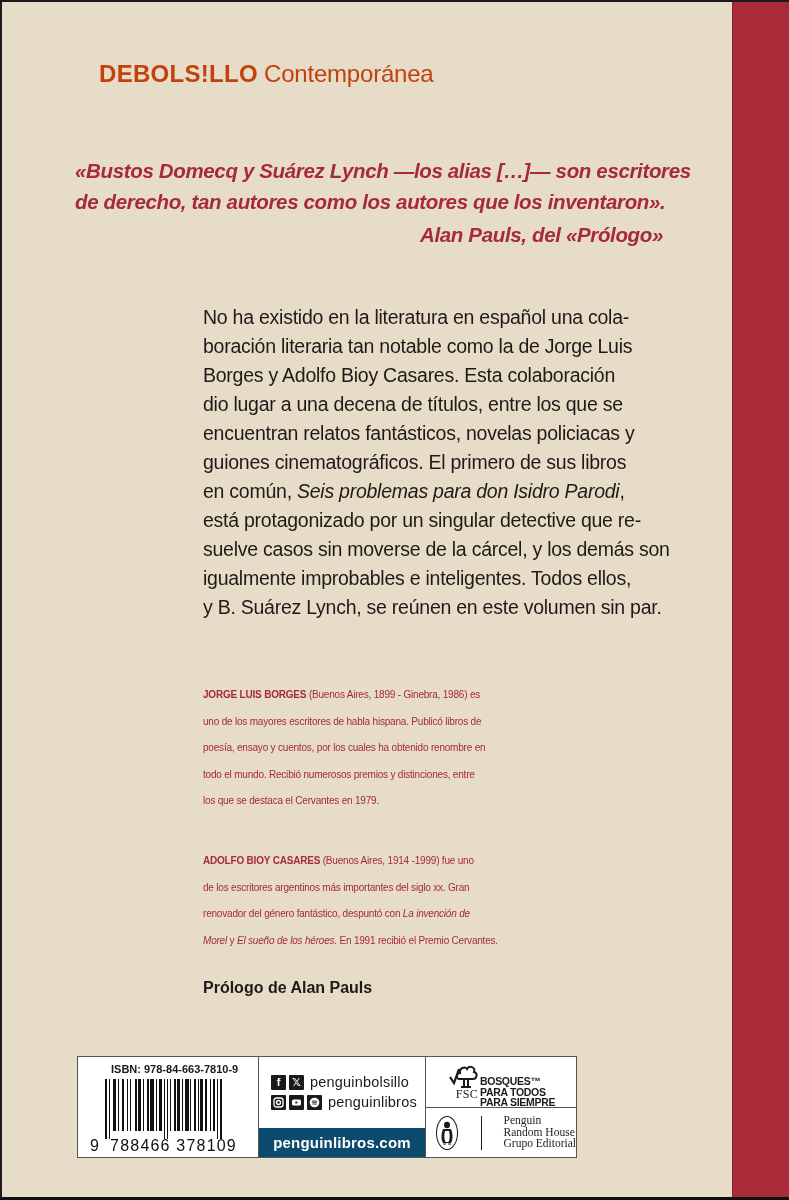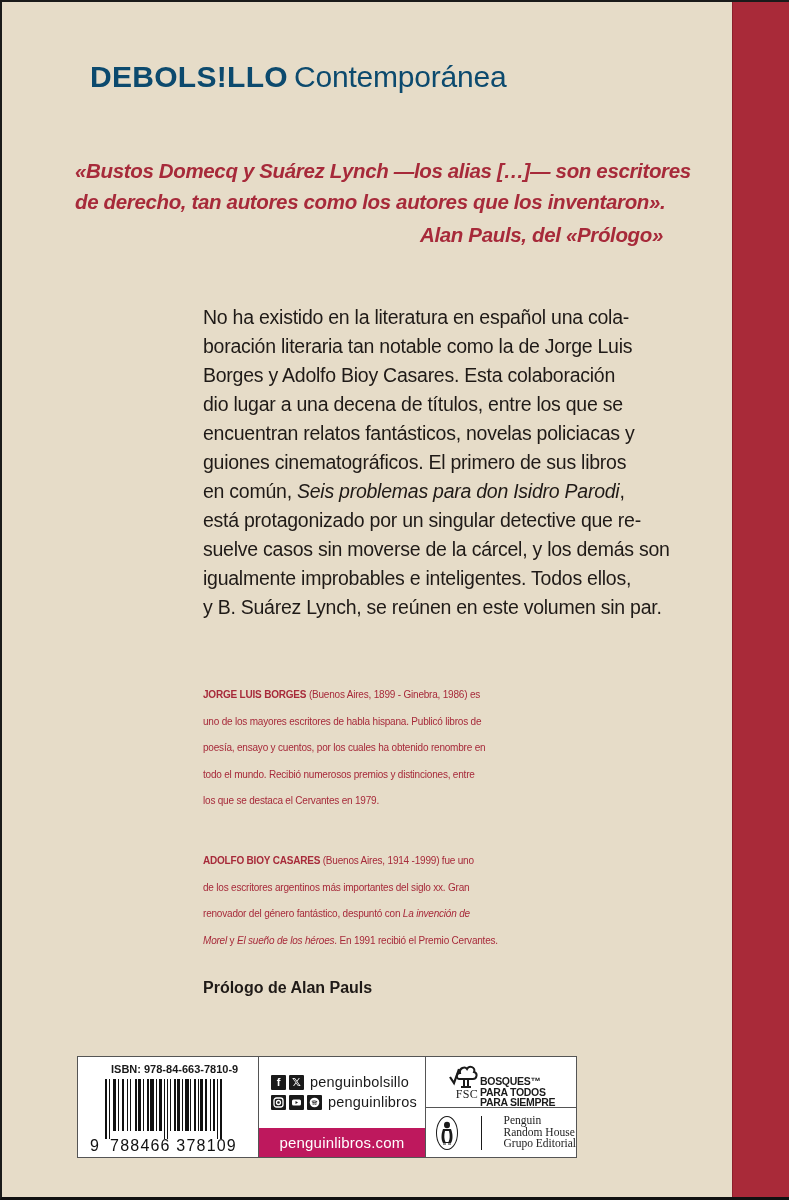--- a/index.html
+++ b/index.html
@@ -13,22 +13,22 @@
       border-bottom: 3px solid #111;
     }
     .spine {
       position: absolute; top: 0; right: 0; width: 57px; height: 1200px;
       background: #a92a39;
       border-left: 1px solid #8c1f2c;
     }
     .cover { position: absolute; left: 0; top: 0; width: 732px; height: 1200px; }
 
     .series {
-      position: absolute; left: 88px; top: 58px;
-      font-size: 30px; color: #0c4a6e; letter-spacing: -0.2px;
+      position: absolute; left: 97px; top: 58px;
+      font-size: 24px; color: #c2410c; letter-spacing: -0.2px;
       white-space: nowrap;
     }
     .series .brand { font-weight: bold; letter-spacing: 0.3px; }
     .series .line { font-weight: normal; margin-left: 6px; }
 
     .quote {
       position: absolute; left: 73px; top: 153px; width: 588px;
       color: #a72a3a; font-weight: bold; font-size: 20.5px;
       line-height: 31px; letter-spacing: -0.35px;
     }
@@ -92,21 +92,21 @@
     .social-top { flex: 1; padding: 15px 0 0 12px; }
     .social-row { display: flex; align-items: center; height: 20px; }
     .sicon {
       width: 15px; height: 15px; background: #1a1a1a; color: #fff;
       font-size: 11px; font-weight: bold; display: inline-flex;
       align-items: center; justify-content: center; margin-right: 3px;
       border-radius: 1px; line-height: 1;
     }
     .handle { font-size: 14.5px; color: #1a1a1a; margin-left: 3px; letter-spacing: 0.2px; }
     .web-bar {
-      height: 29px; background: #be185d; color: #fff; font-weight: normal;
+      height: 29px; background: #0c4a6e; color: #fff; font-weight: bold;
       font-size: 15px; display: flex; align-items: center; justify-content: center;
       letter-spacing: 0.2px;
     }
 
     .logo-cell { flex: 1; display: flex; flex-direction: column; }
     .fsc-block {
       height: 51px; border-bottom: 1.5px solid #555; display: flex; align-items: center;
       padding-left: 12px;
     }
     .fsc-mark { width: 40px; display: flex; flex-direction: column; align-items: flex-end; }

